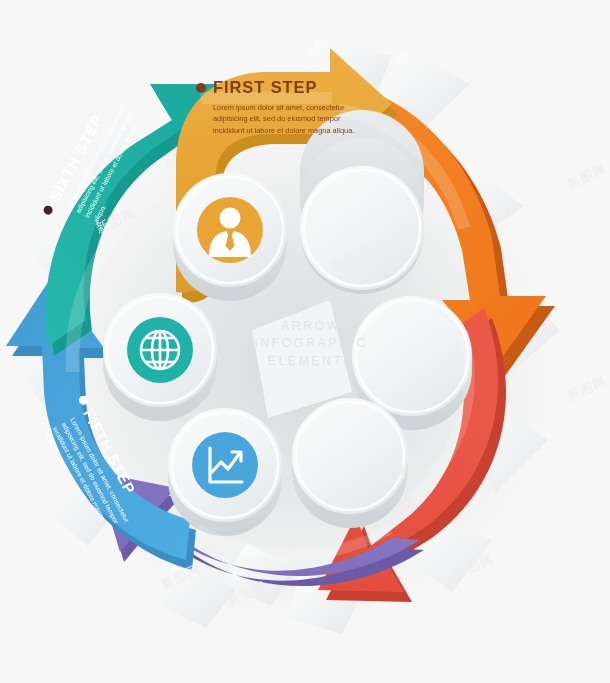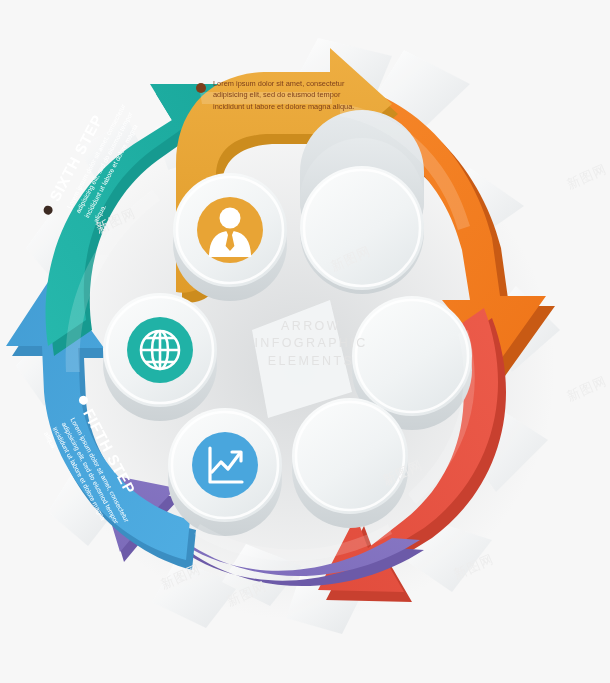--- a/index.html
+++ b/index.html
@@ -365,20 +365,21 @@
       <path d="M200,92 L332,92 L332,104 L202,104 Z" fill="#ffffff"></path>
       <path d="M340,104 C404,112 452,162 470,226 L458,230 C442,172 396,126 340,116 Z" fill="#ffffff"></path>
       <path d="M468,330 C486,396 468,456 416,504 L408,494 C456,450 474,394 458,334 Z" fill="#ffffff"></path>
       <path d="M392,534 C330,570 252,570 194,534 L200,524 C256,558 330,558 388,524 Z" fill="#ffffff"></path>
       <path d="M66,372 C62,300 94,232 152,190 L160,200 C106,240 76,302 80,372 Z" fill="#ffffff"></path>
     </g>
   </svg>
 
   <div class="panel" id="panel-first">
     <span class="dot"></span>
+    <p class="step-title">FIRST STEP</p>
     <p class="step-body">Lorem ipsum dolor sit amet, consectetur adipisicing elit, sed do eiusmod tempor incididunt ut labore et dolore magna aliqua.</p>
   </div>
 
   <div class="panel" id="panel-sixth">
     <span class="dot"></span>
     <p class="step-title">SIXTH STEP</p>
     <p class="step-body">Lorem ipsum dolor sit amet, consectetur adipisicing elit, sed do eiusmod tempor incididunt ut labore et dolore magna aliqua.</p>
   </div>
 
   <div class="panel" id="panel-fifth">

